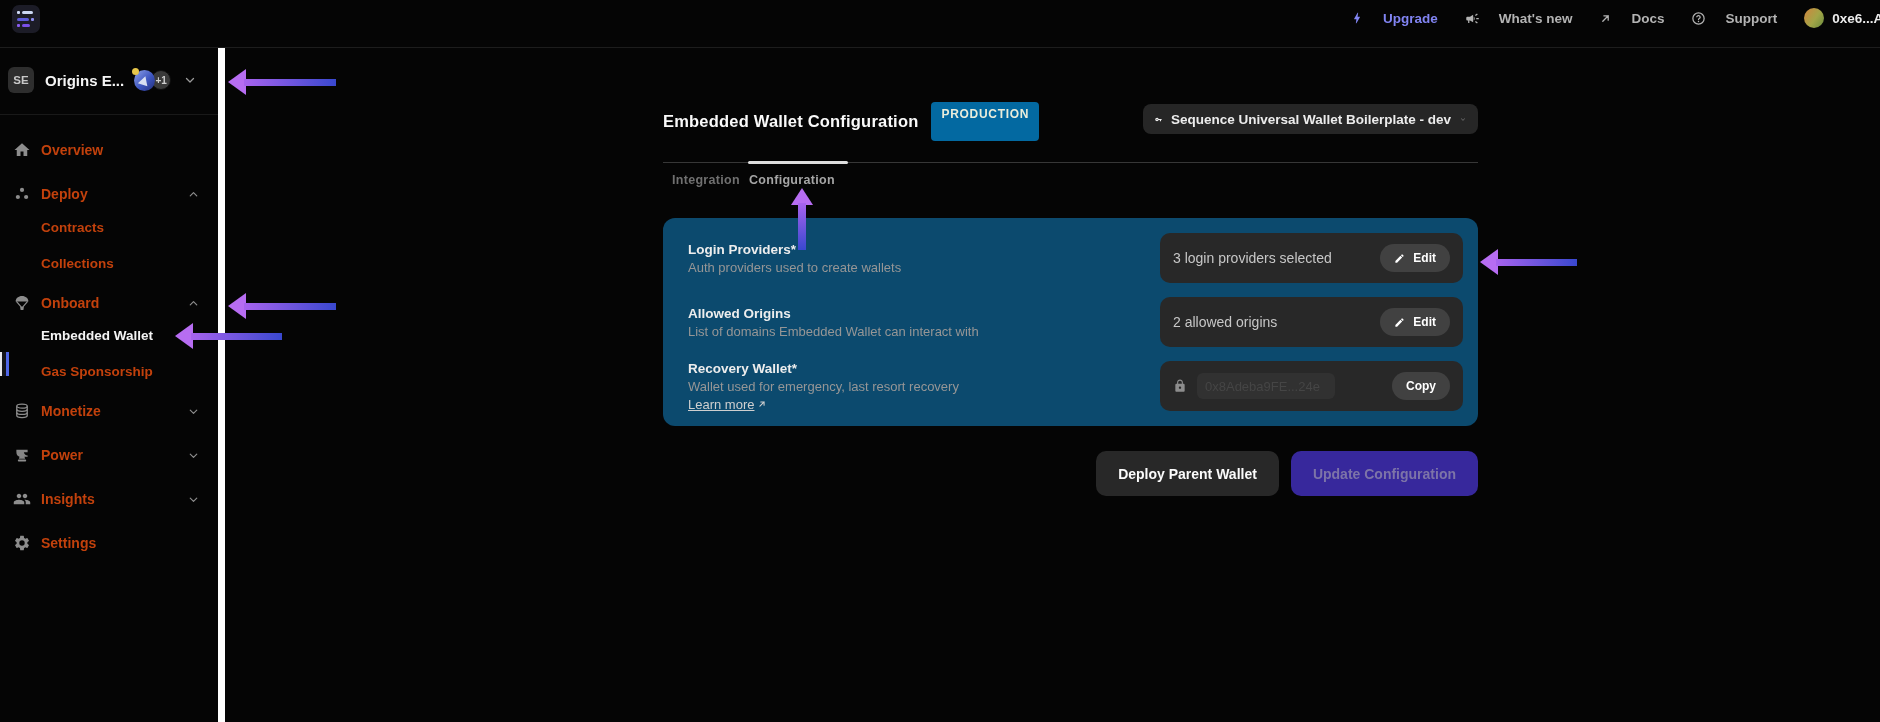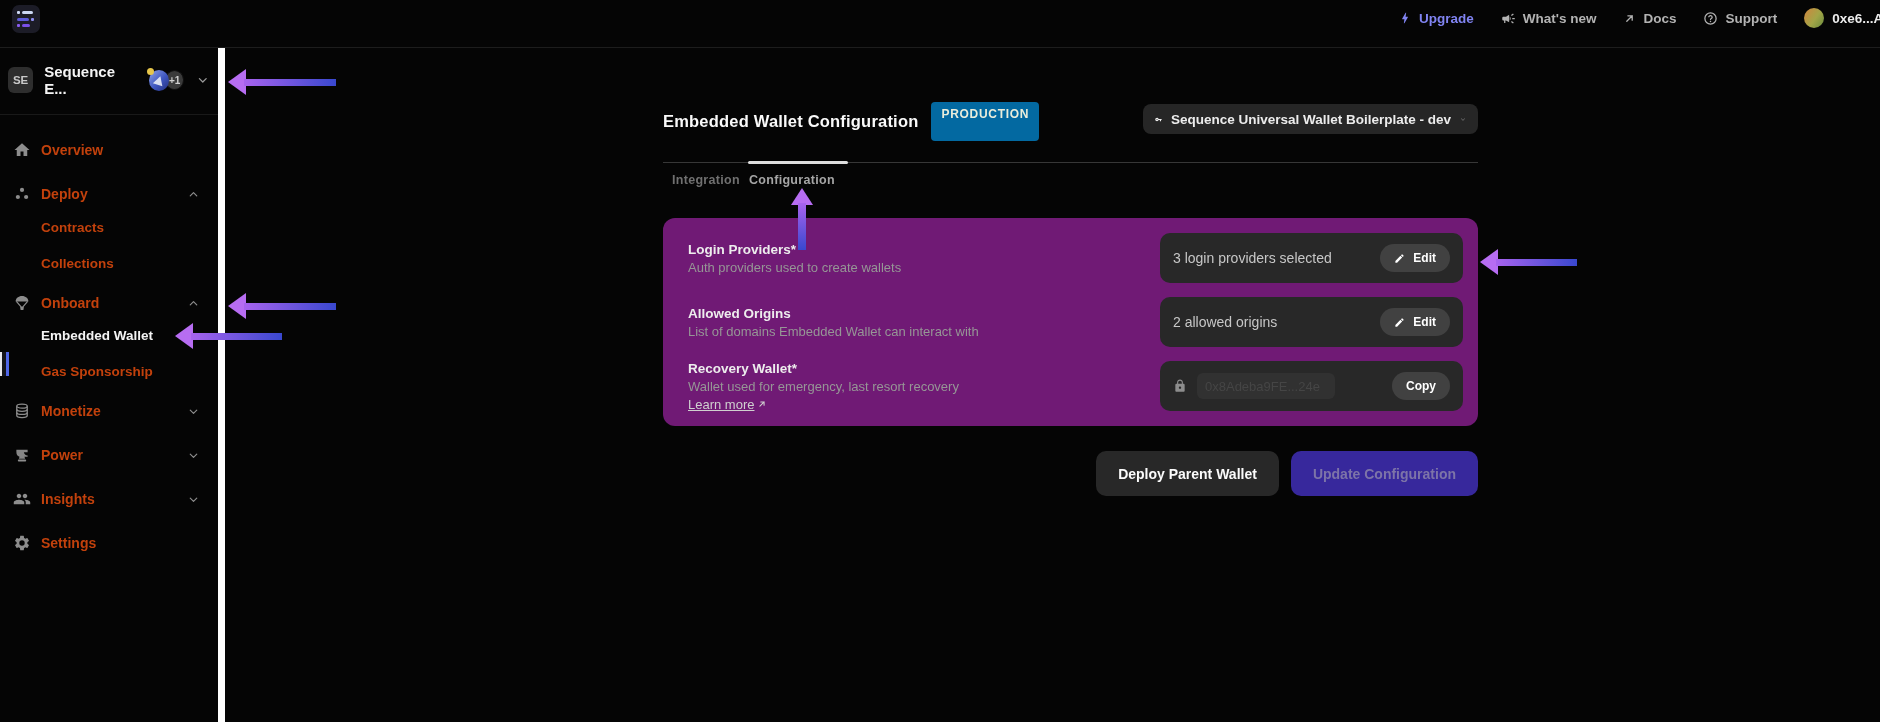--- a/index.html
+++ b/index.html
@@ -23,21 +23,21 @@
     display:flex; flex-direction:column; justify-content:space-between;
   }
   .logo .row { display:flex; align-items:center; gap:2px; height:3px; }
   .logo .dot { width:3px; height:3px; border-radius:1px; }
   .logo .bar { height:3px; border-radius:2px; }
   .topbar-right {
     position:absolute; right:-7px; top:6px; height:24px;
     display:flex; align-items:center; gap:27px;
     font-size:13.5px; font-weight:bold; color:#b3b3b3;
   }
-  .tb-item { display:flex; align-items:center; gap:7px; cursor:pointer; white-space:nowrap; }
+  .tb-item { display:flex; align-items:center; gap:19px; cursor:pointer; white-space:nowrap; }
   .tb-upgrade { color:#8184f2; }
   .tb-account { color:#ececec; gap:8px; }
   .tb-avatar {
     width:20px; height:20px; border-radius:50%;
     background:linear-gradient(125deg,#c98a3f 10%,#a3a547 55%,#6f8f3f 95%);
   }
 
   
   .sidebar {
     position:absolute; left:0; top:48px; width:225px; height:674px;
@@ -114,21 +114,21 @@
   }
   .tab-integration { left:9px; color:#707070; }
   .tab-configuration { left:86px; color:#a6a6a6; }
   .tab-indicator {
     position:absolute; left:85px; top:-2px; width:100px; height:3px;
     background:#dedede; border-radius:2px;
   }
 
   .config-card {
     position:absolute; left:663px; top:218px; width:815px; height:208px;
-    background:#701a75; border-radius:12px;
+    background:#0c4a6e; border-radius:12px;
     padding:15px 15px; display:flex; flex-direction:column; gap:14px;
   }
   .config-row { display:flex; align-items:center; height:50px; }
   .row-text { display:flex; flex-direction:column; gap:3px; padding-left:10px; }
   .row-label { font-size:13.5px; font-weight:bold; color:#ededed; }
   .row-desc { font-size:13px; color:#969696; }
   .row-link {
     font-size:13px; color:#cfcfcf; text-decoration:underline;
     display:flex; align-items:center; gap:3px; cursor:pointer; width:fit-content;
   }
@@ -235,21 +235,21 @@
     <span class="tb-item tb-account">
       <span class="tb-avatar"></span>
       <span>0xe6...Al</span>
     </span>
   </nav>
 </header>
 
 <aside class="sidebar">
   <div class="team-row">
     <span class="team-initials">SE</span>
-    <span class="team-name">Sequence E...</span>
+    <span class="team-name">Origins E...</span>
     <span class="team-avatar">
         <span class="notif"></span>
         <span class="mark"></span>
       </span>
     <span class="team-more">+1</span>
     <svg class="team-chevron" width="14" height="14" viewBox="0 0 24 24">
         <path d="M6 9.5l6 6 6-6" stroke="#9a9a9a" stroke-width="2.2" fill="none" stroke-linecap="round" stroke-linejoin="round"></path>
       </svg>
   </div>
   <div class="sidebar-divider"></div>

